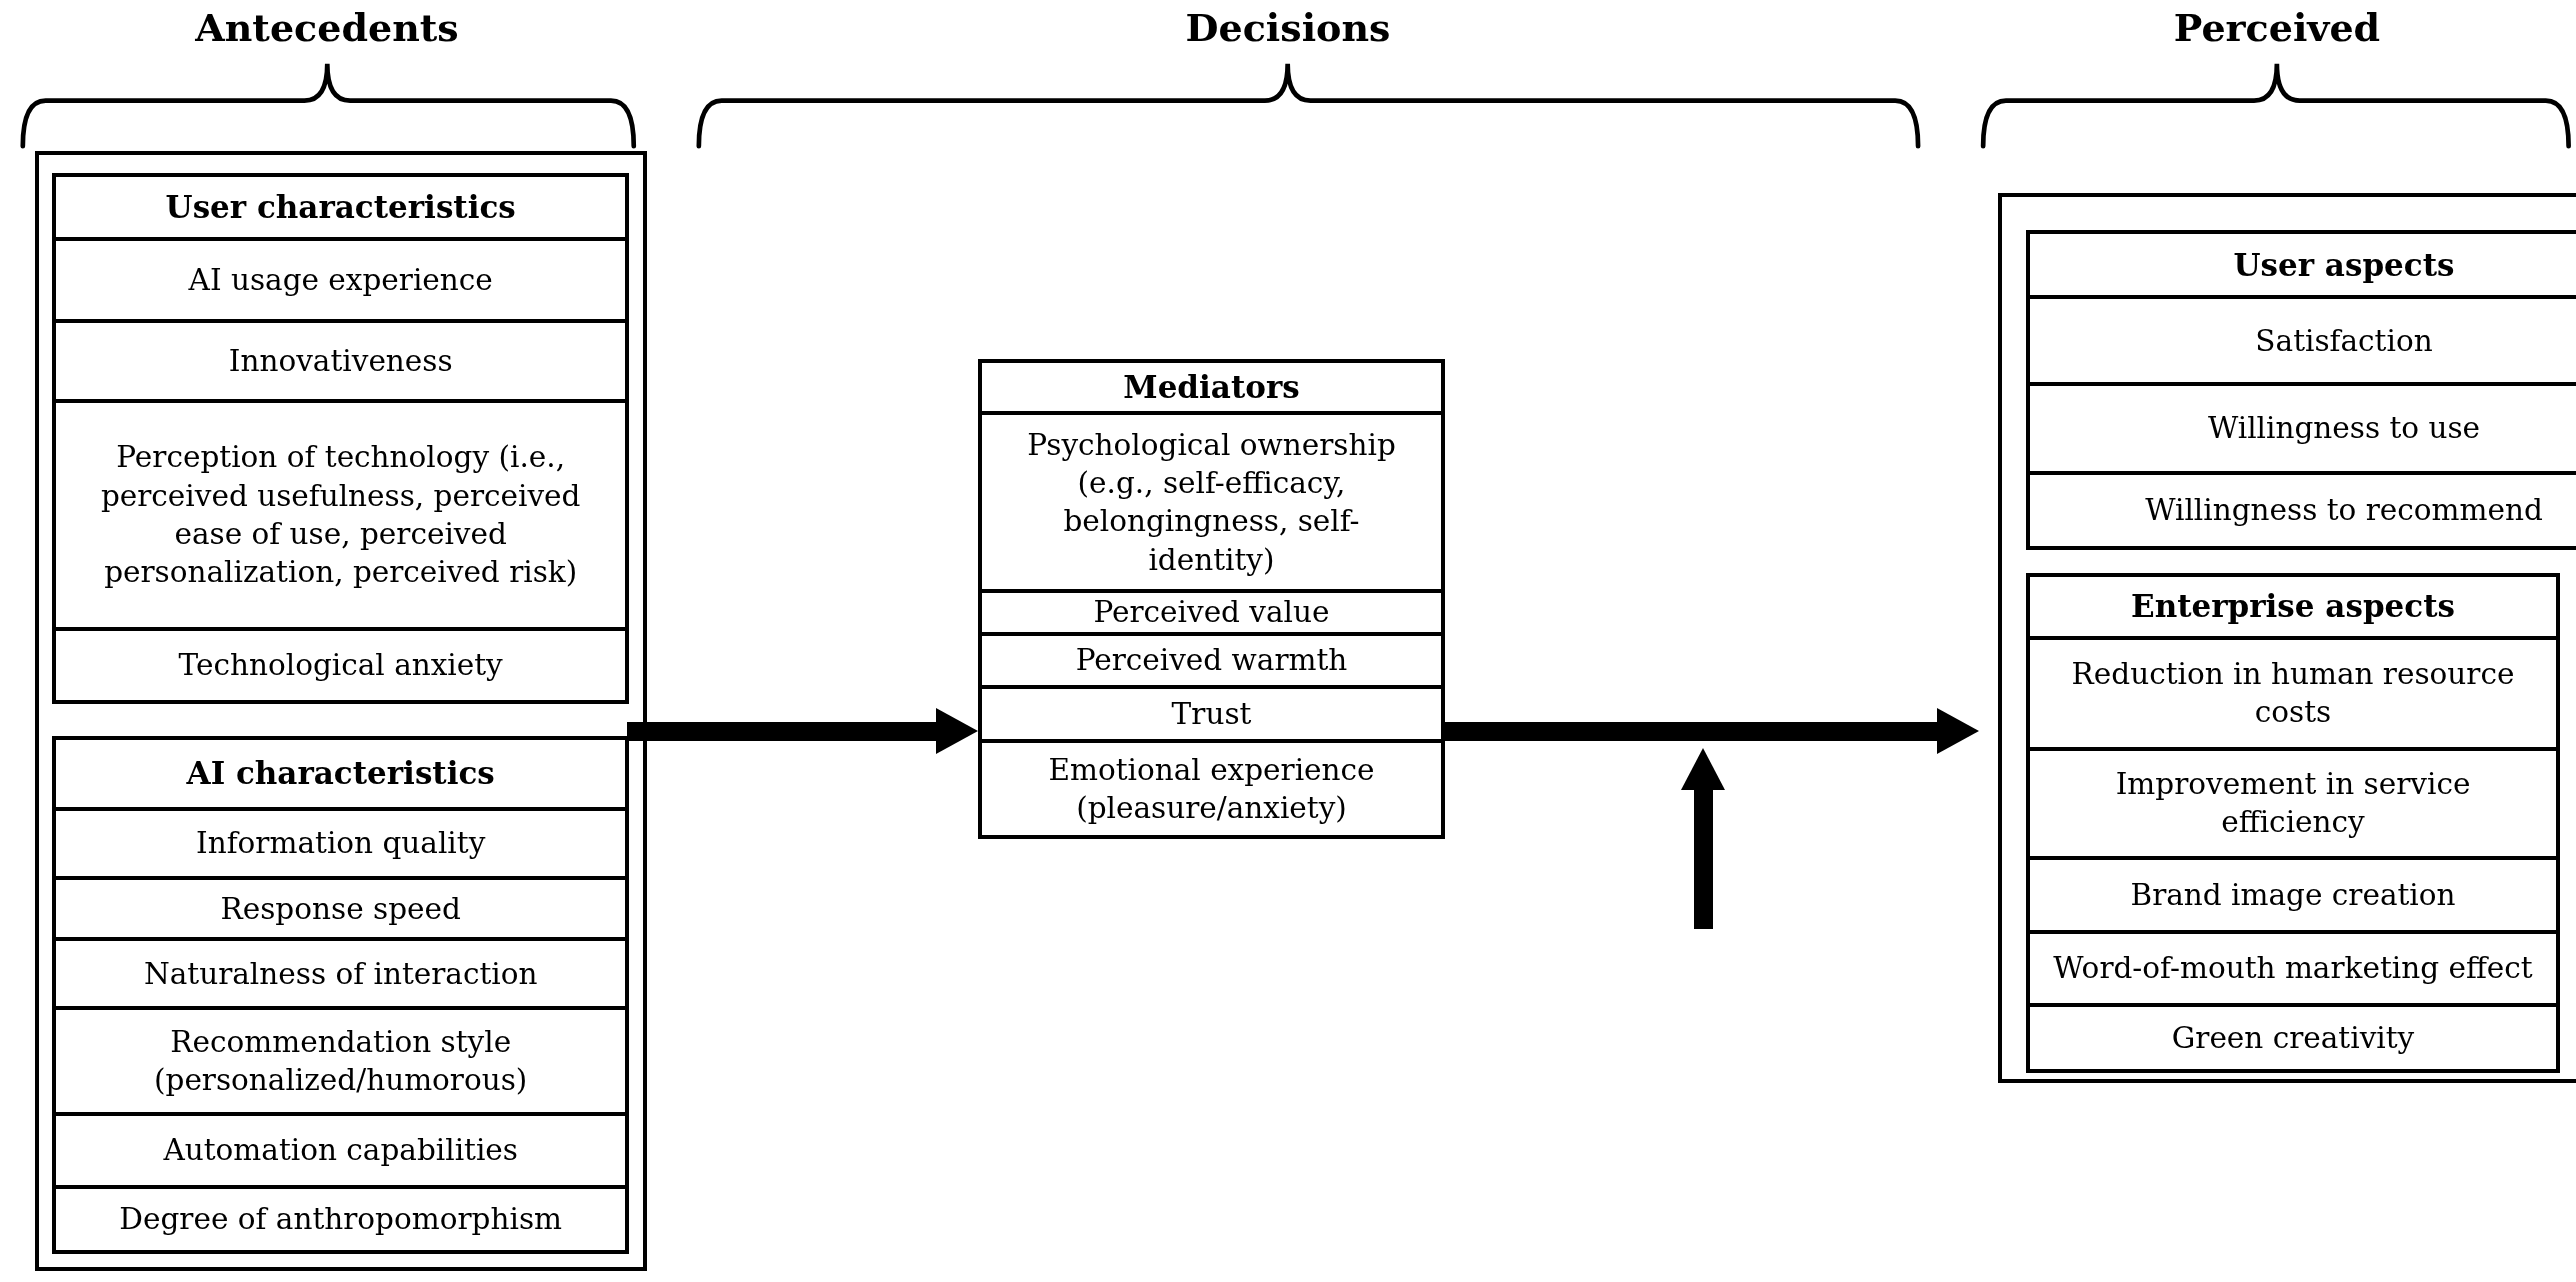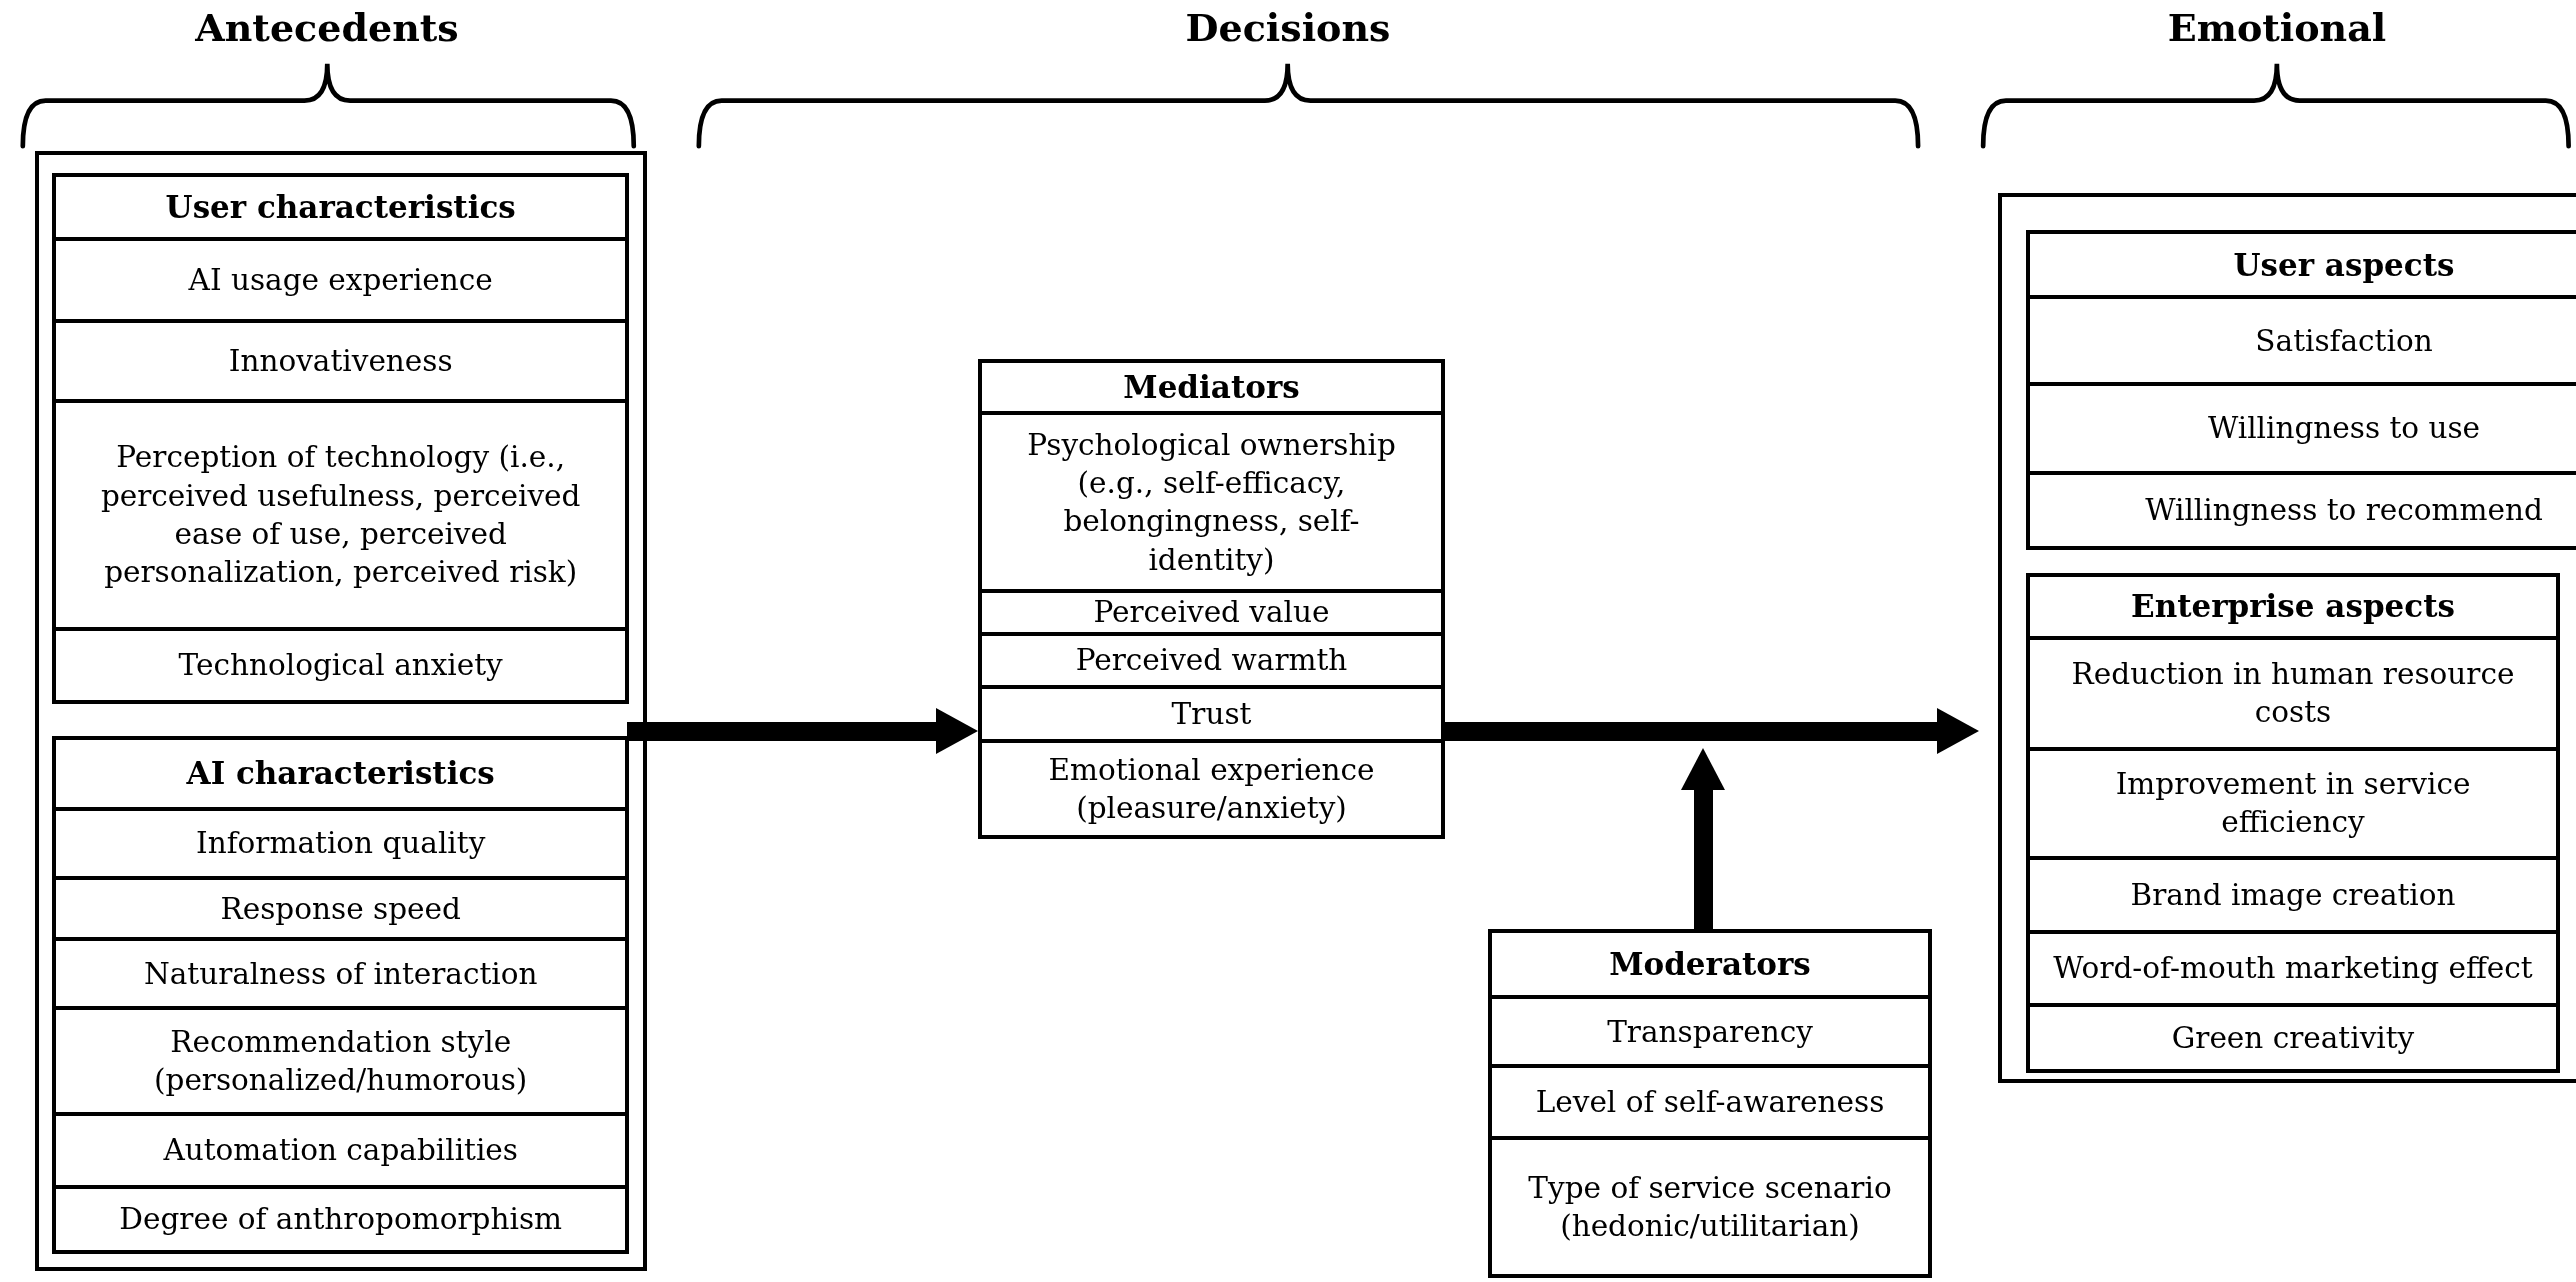--- a/index.html
+++ b/index.html
@@ -82,21 +82,21 @@
 <div class="canvas">
 
   <svg class="braces" viewBox="0 0 3841 1913">
     <path d="M 34 218 Q 34 150 68 150 L 454 150 Q 488 150 488 95 Q 488 150 522 150 L 911 150 Q 945 150 945 218"></path>
     <path d="M 1042 218 Q 1042 150 1076 150 L 1886 150 Q 1920 150 1920 95 Q 1920 150 1954 150 L 2826 150 Q 2860 150 2860 218"></path>
     <path d="M 2957 218 Q 2957 150 2991 150 L 3361 150 Q 3395 150 3395 95 Q 3395 150 3429 150 L 3796 150 Q 3830 150 3830 218"></path>
   </svg>
 
   <div class="sec-label" style="left:327px">Antecedents</div>
   <div class="sec-label" style="left:1288px">Decisions</div>
-  <div class="sec-label" style="left:2277px">Emotional</div>
+  <div class="sec-label" style="left:2277px">Perceived</div>
 
   <div class="panel" style="left:14.8px; top:151px; width:612px; height:1120px;">
 
     <div class="gbox box-userchar" style="left:13.4px; top:18px; width:577px; height:531px;">
       <div class="cell hdr">User characteristics</div>
       <div class="cell">AI usage experience</div>
       <div class="cell">Innovativeness</div>
       <div class="cell">Perception of technology (i.e.,
 perceived usefulness, perceived
 ease of use, perceived
@@ -122,27 +122,20 @@
 (e.g., self-efficacy,
 belongingness, self-
 identity)</div>
     <div class="cell">Perceived value</div>
     <div class="cell">Perceived warmth</div>
     <div class="cell">Trust</div>
     <div class="cell">Emotional experience
 (pleasure/anxiety)</div>
   </div>
 
-  <div class="gbox box-moderators" style="left:1488px; top:929px; width:444px; height:349px;">
-    <div class="cell hdr">Moderators</div>
-    <div class="cell">Transparency</div>
-    <div class="cell">Level of self-awareness</div>
-    <div class="cell">Type of service scenario
-(hedonic/utilitarian)</div>
-  </div>
 
   <div class="panel" style="left:1978px; top:193px; width:590px; height:890px;">
 
     <div class="gbox box-useraspects" style="left:24px; top:33px; width:636px; height:320px;">
       <div class="cell hdr">User aspects</div>
       <div class="cell">Satisfaction</div>
       <div class="cell">Willingness to use</div>
       <div class="cell">Willingness to recommend</div>
     </div>
 

